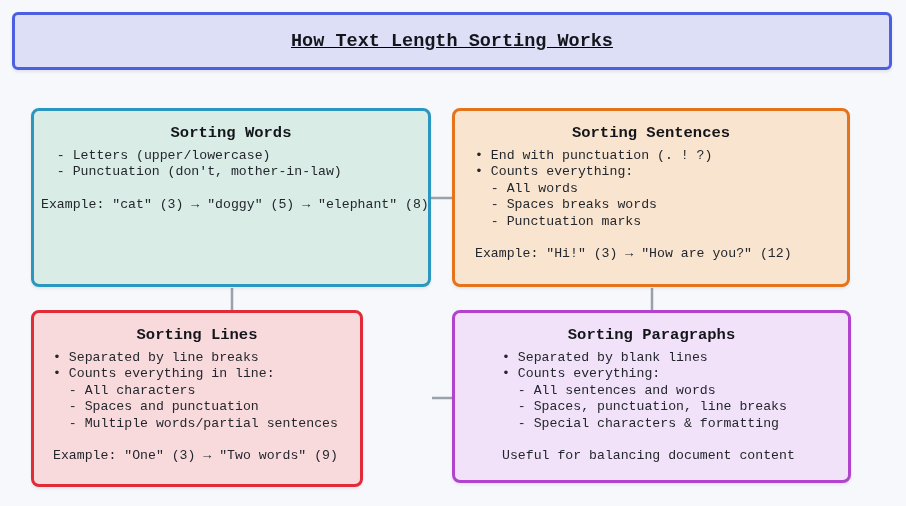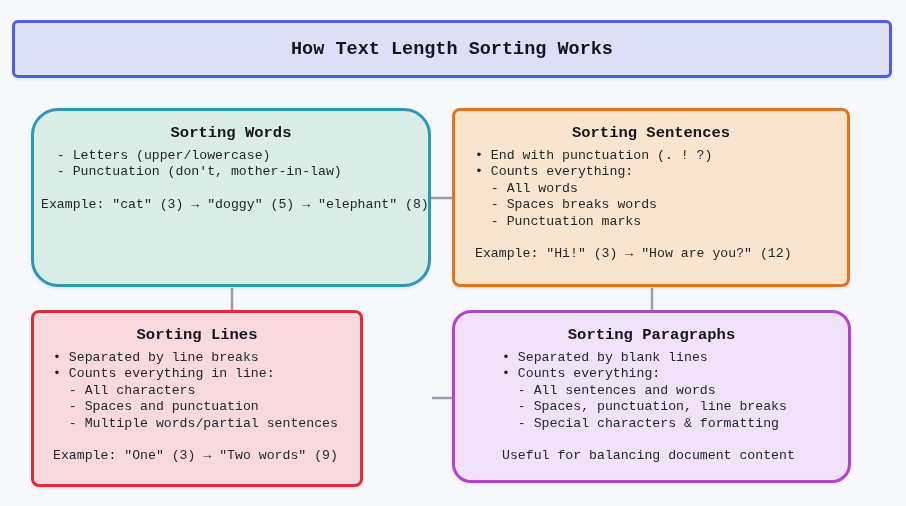--- a/index.html
+++ b/index.html
@@ -15,45 +15,46 @@
     overflow: hidden;
   }
   .arrows {
     position: absolute;
     left: 0; top: 0;
     width: 906px; height: 506px;
     pointer-events: none;
   }
   .banner {
     position: absolute;
-    left: 12px; top: 20px;
+    left: 12px; top: 12px;
     width: 880px; height: 58px;
     box-sizing: border-box;
     border: 3px solid;
     border-radius: 6px;
     display: flex;
     align-items: center;
     justify-content: center;
     box-shadow: 0 2px 3px rgba(40,50,120,0.10);
+    text-decoration: underline;
   }
   .banner-title {
     font-size: 18.5px;
     font-weight: bold;
     color: #15161d;
     white-space: pre;
   }
   .node {
     position: absolute;
     box-sizing: border-box;
     border: 3px solid;
     border-radius: 8px;
     box-shadow: 0 2px 3px rgba(0,0,0,0.07);
     color: #23272d;
   }
-  #box-words      { left: 31px;  top: 108px; width: 400px; height: 179px; border-radius: 27px; }
+  #box-words      { left: 31px;  top: 108px; width: 400px; height: 179px; }
   #box-sentences  { left: 452px; top: 108px; width: 398px; height: 179px; }
   #box-lines      { left: 31px;  top: 310px; width: 332px; height: 177px; }
   #box-paragraphs { left: 452px; top: 310px; width: 399px; height: 173px; }
   .node-title {
     margin-top: 13px;
     margin-bottom: 6px;
     text-align: center;
     font-size: 15.5px;
     font-weight: bold;
     color: #14151b;
@@ -124,21 +125,21 @@
         <div class="text-line">• Separated by line breaks</div>
         <div class="text-line">• Counts everything in line:</div>
         <div class="text-line">  - All characters</div>
         <div class="text-line">  - Spaces and punctuation</div>
         <div class="text-line">  - Multiple words/partial sentences</div>
         <div class="text-line"></div>
         <div class="text-line">Example: "One" (3) → "Two words" (9)</div>
       </div>
   </div>
 
-  <div class="node" id="box-paragraphs" style="background: rgb(241, 226, 249); border-color: rgb(178, 67, 207); border-radius: 19px;">
+  <div class="node" id="box-paragraphs" style="background: rgb(241, 226, 249); border-color: rgb(178, 67, 207);">
     <div class="node-title">Sorting Paragraphs</div>
     <div class="node-body">
         <div class="text-line">• Separated by blank lines</div>
         <div class="text-line">• Counts everything:</div>
         <div class="text-line">  - All sentences and words</div>
         <div class="text-line">  - Spaces, punctuation, line breaks</div>
         <div class="text-line">  - Special characters &amp; formatting</div>
         <div class="text-line"></div>
         <div class="text-line">Useful for balancing document content</div>
       </div>

